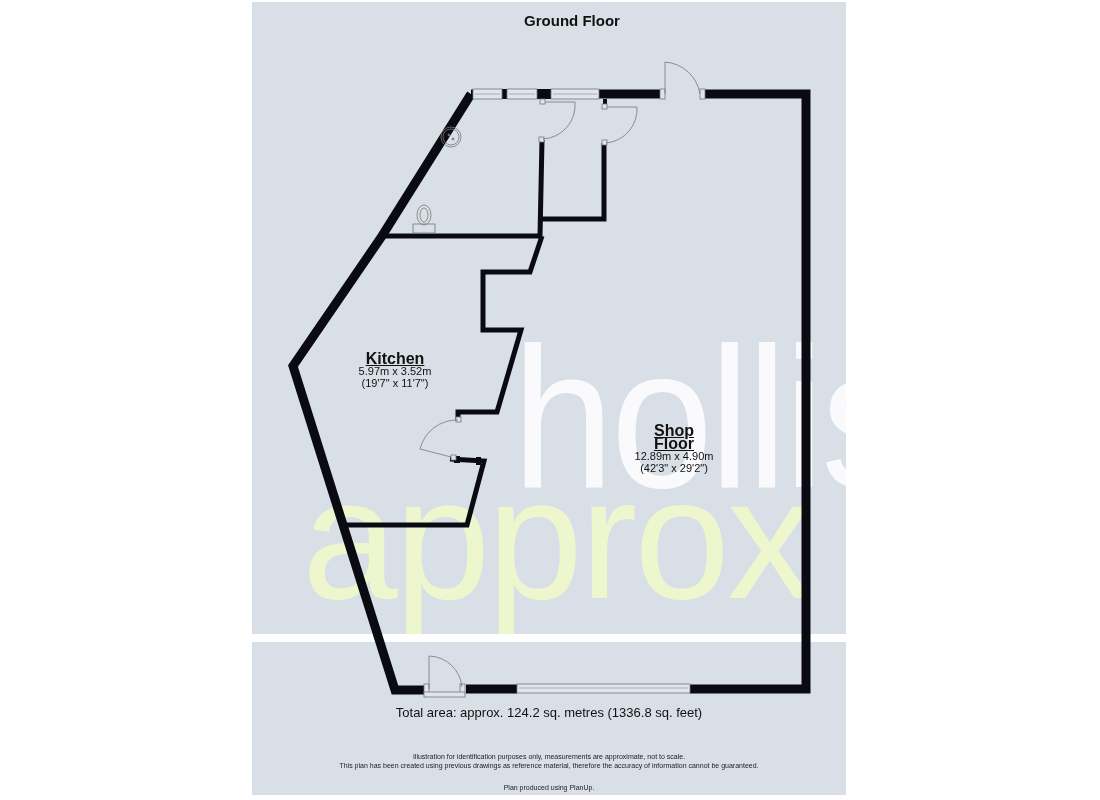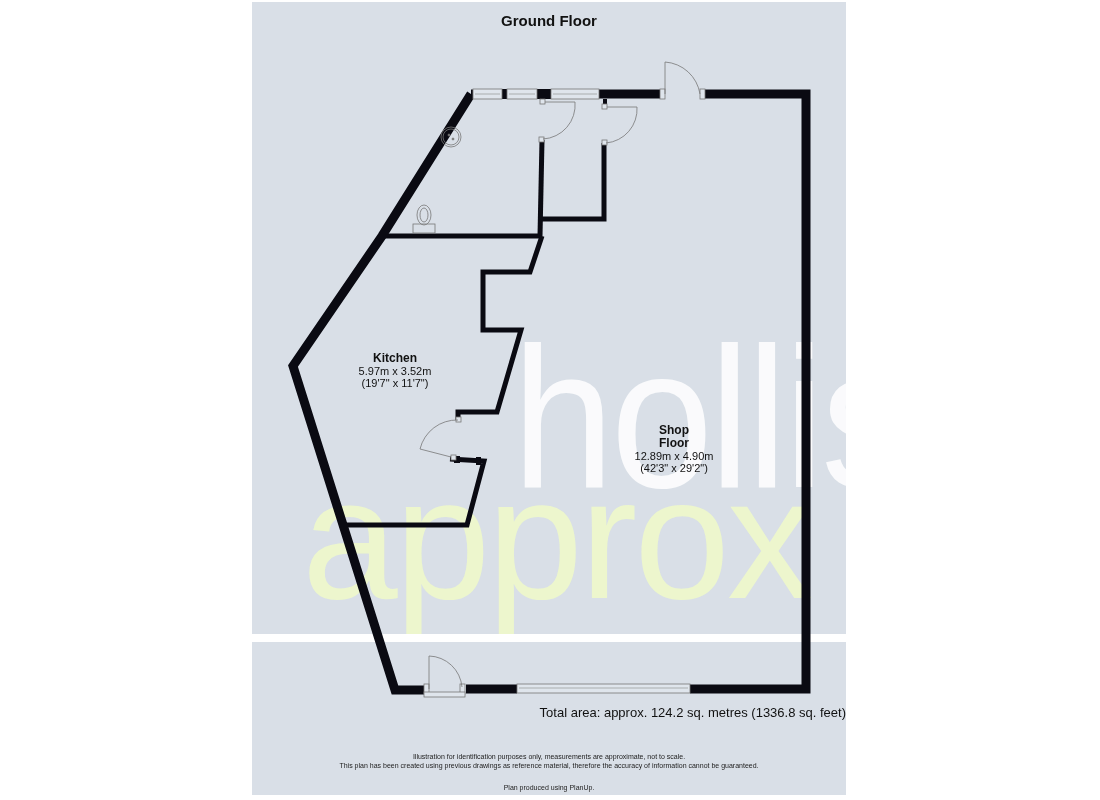--- a/index.html
+++ b/index.html
@@ -1,23 +1,23 @@
 <!DOCTYPE html>
 <html><head>
 <meta charset="utf-8">
 <style>
   html, body { margin: 0; padding: 0; background: #ffffff; }
   body { width: 1100px; height: 800px; position: relative; overflow: hidden; font-family: "Liberation Sans", sans-serif; }
   .panel { position: absolute; left: 252px; top: 2px; width: 594px; height: 793px; background: #d9dfe7; }
   .stripe { position: absolute; left: 252px; top: 634px; width: 594px; height: 8px; background: #ffffff; }
-  .title { position: absolute; left: 252px; width: 594px; top: 12px; text-align: center; font-weight: bold; font-size: 15px; color: #111; }
+  .title { position: absolute; left: 252px; width: 594px; top: 12px; text-align: center; font-weight: bold; font-size: 15px; color: #111; padding-left: 23px; }
   svg.plan { position: absolute; left: 0; top: 0; }
   .label { position: absolute; text-align: center; color: #111; font-size: 11px; line-height: 12px; }
-  .label .name { font-weight: bold; font-size: 12px; line-height: 13px; }
-  .total { position: absolute; left: 252px; width: 594px; top: 705px; text-align: right; font-size: 13px; color: #111; }
+  .label .name { font-weight: bold; font-size: 16px; line-height: 13px; text-decoration: underline; }
+  .total { position: absolute; left: 252px; width: 594px; top: 705px; text-align: center; font-size: 13px; color: #111; }
   .disclaimer { position: absolute; left: 252px; width: 594px; top: 752px; text-align: center; font-size: 7px; line-height: 9px; color: #222; }
   .producer { position: absolute; left: 252px; width: 594px; top: 784px; text-align: center; font-size: 7px; color: #222; }
   .wm { position: absolute; font-family: "Liberation Sans", sans-serif; font-weight: normal; white-space: nowrap; pointer-events: none; }
   .wm-hollis { left: 512px; top: 318px; font-size: 200px; line-height: 200px; color: rgba(255,255,255,0.85); letter-spacing: -4px; transform: scaleX(0.92); transform-origin: left top; font-weight: 100; }
   .wm-morgan { left: 302px; top: 452px; font-size: 172px; line-height: 172px; color: rgba(240,250,200,0.85); letter-spacing: -3px; }
 </style>
 </head>
 <body>
 
 <div class="panel"></div>

